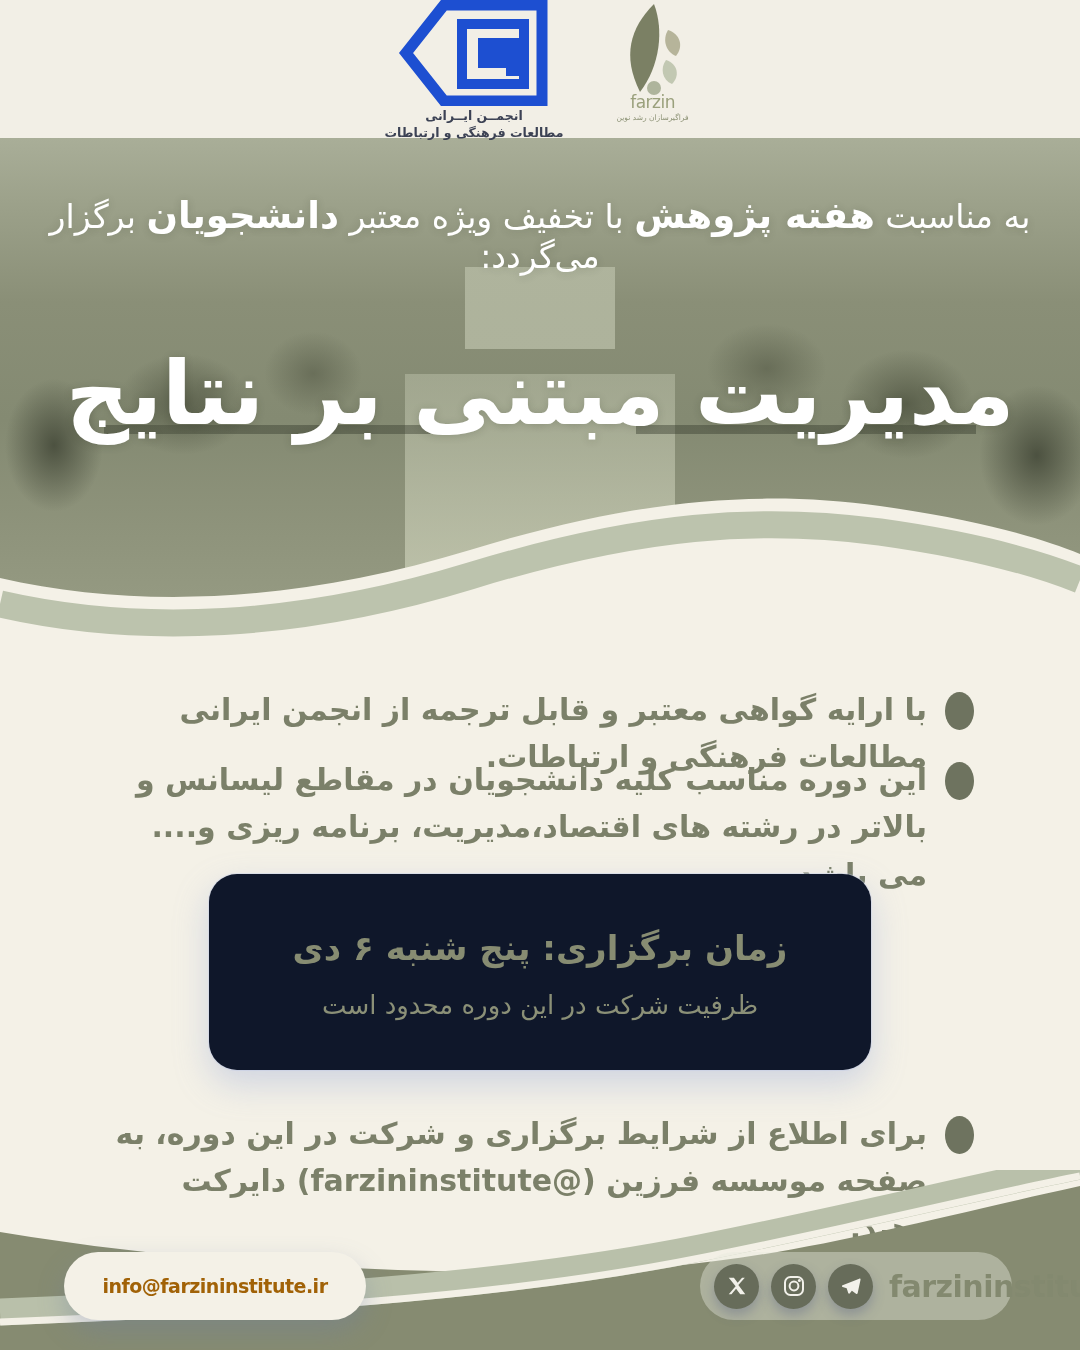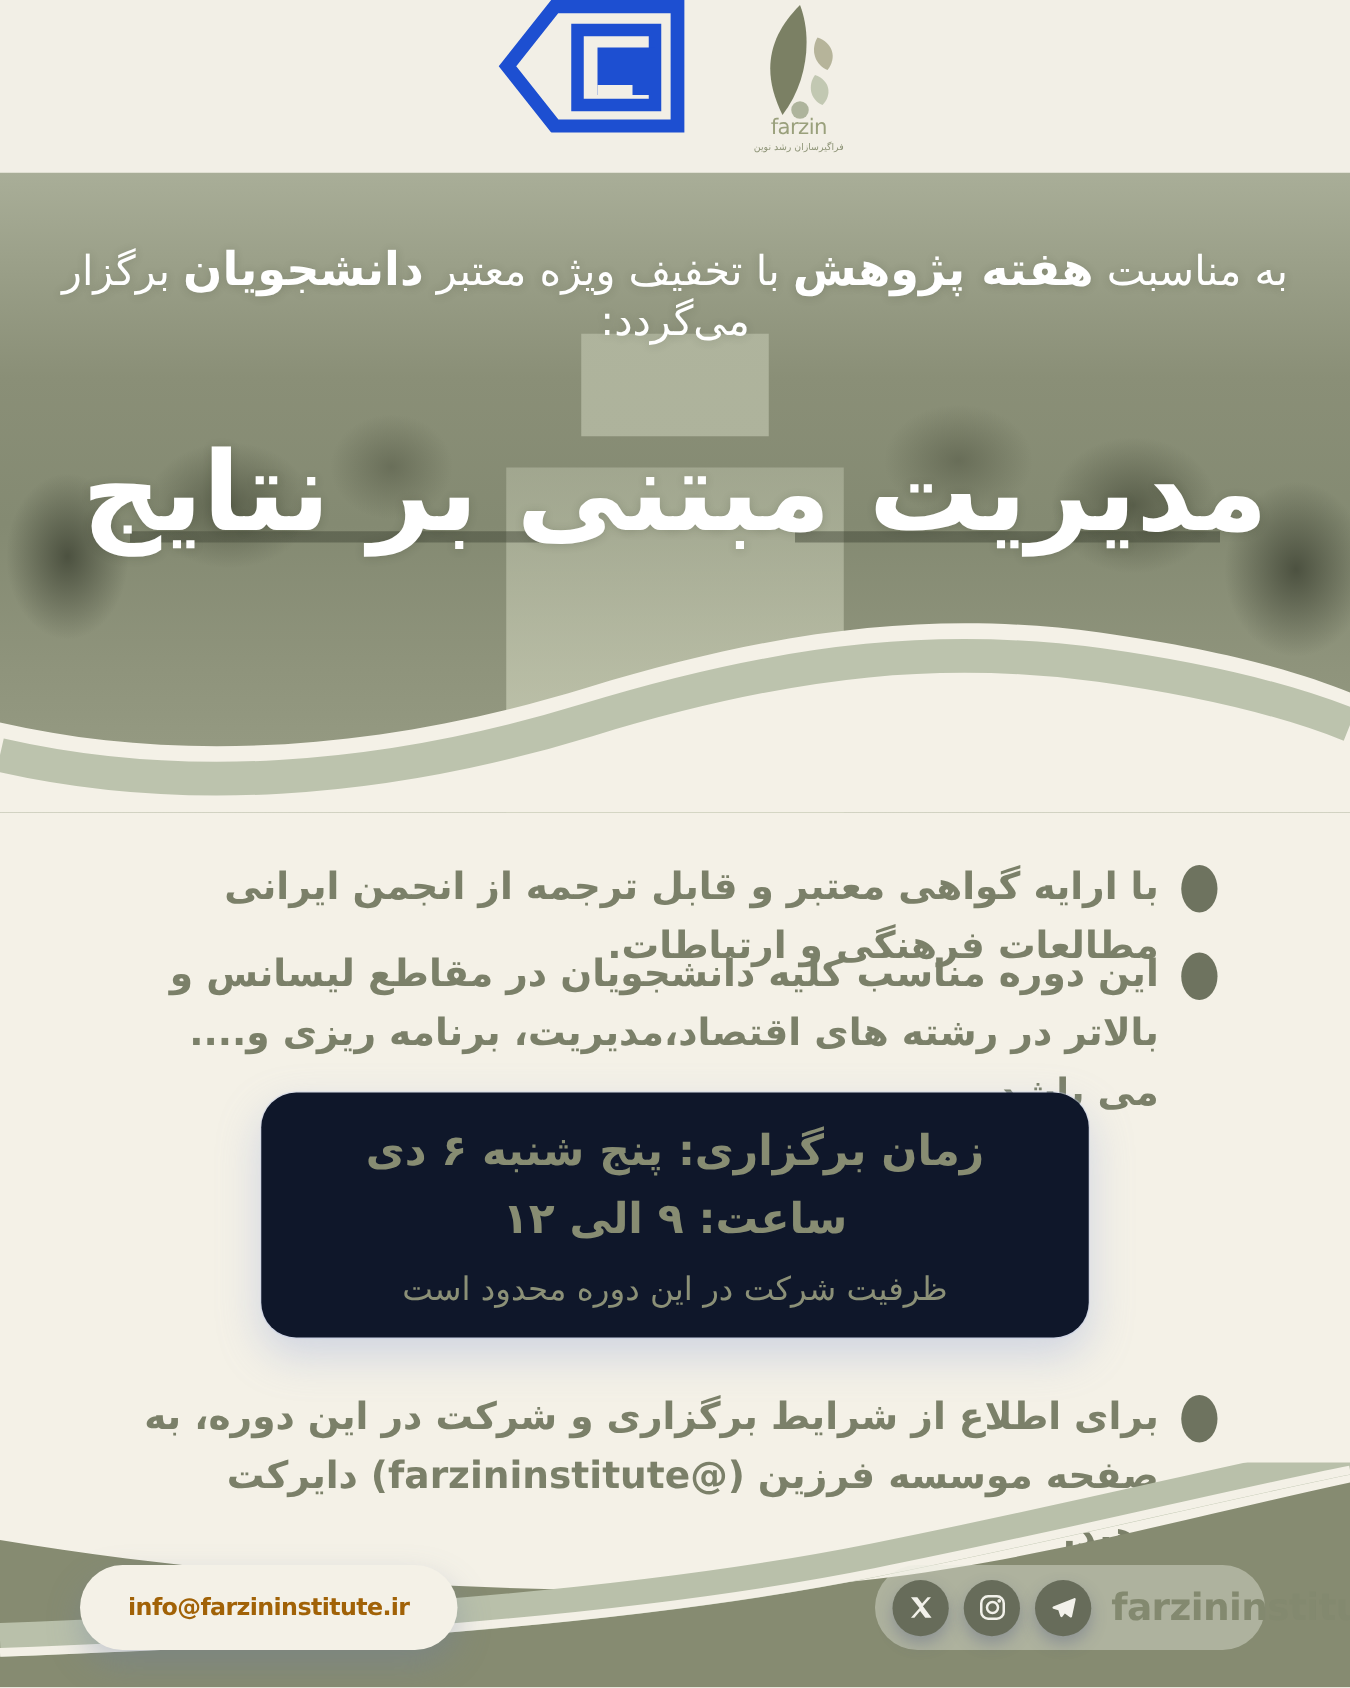--- a/index.html
+++ b/index.html
@@ -92,20 +92,24 @@
 <div class="poster">
 
   <header class="topbar">
     <div class="assoc-logo">
       <svg width="152" height="106" viewBox="0 0 152 106">
         <path d="M 46,5 H 144 V 101 H 46 L 8,53 Z" fill="none" stroke="#1d4fd1" stroke-width="11"></path>
         <rect x="64" y="24" width="62" height="60" fill="none" stroke="#1d4fd1" stroke-width="10"></rect>
         <rect x="80" y="38" width="46" height="38" fill="#1d4fd1"></rect>
         <rect x="80" y="68" width="28" height="8" fill="#f2efe6"></rect>
       </svg>
+      <div class="assoc-text">
+        <div>انجمــن ایــرانی</div>
+        <div>مطالعات فرهنگی و ارتباطات</div>
+      </div>
     </div>
     <div class="farzin-logo">
       <svg width="86" height="92" viewBox="0 0 86 92">
         <path d="M 44,0 C 20,24 12,52 30,88 C 50,62 54,26 44,0 Z" fill="#7b8064"></path>
         <path d="M 58,26 C 70,30 74,42 66,52 C 56,48 52,36 58,26 Z" fill="#b6b49a"></path>
         <path d="M 56,56 C 68,60 70,72 62,80 C 52,76 50,64 56,56 Z" fill="#c2c8b2"></path>
         <circle cx="44" cy="84" r="7" fill="#aeb49c"></circle>
       </svg>
       <div class="farzin-word">farzin</div>
       <div class="farzin-tag">فراگیرسازان رشد نوین</div>
@@ -128,21 +132,20 @@
     <span class="dot"></span>
     <span>با ارایه گواهی معتبر و قابل ترجمه از انجمن ایرانی مطالعات فرهنگی و ارتباطات.</span>
   </div>
   <div class="bullet bullet-2">
     <span class="dot"></span>
     <span>این دوره مناسب کلیه دانشجویان در مقاطع لیسانس و بالاتر در رشته های اقتصاد،مدیریت، برنامه ریزی و.... می باشد.</span>
   </div>
 
   <div class="card">
     <div class="line-strong">زمان برگزاری: پنج شنبه ۶ دی</div>
-    <div class="line-strong">ساعت: ۹ الی ۱۲</div>
     <div class="line-soft">ظرفیت شرکت در این دوره محدود است</div>
   </div>
 
   <div class="bullet bullet-3">
     <span class="dot"></span>
     <span>برای اطلاع از شرایط برگزاری و شرکت در این دوره، به صفحه موسسه فرزین (@farzininstitute) دایرکت دهید.</span>
   </div>
 
   <svg class="footer-wave" viewBox="0 0 1080 180" preserveAspectRatio="none">
     <path d="M 0,62 C 180,92 380,104 560,102 C 750,100 880,60 1080,16 L 1080,180 L 0,180 Z" fill="#868b71"></path>

